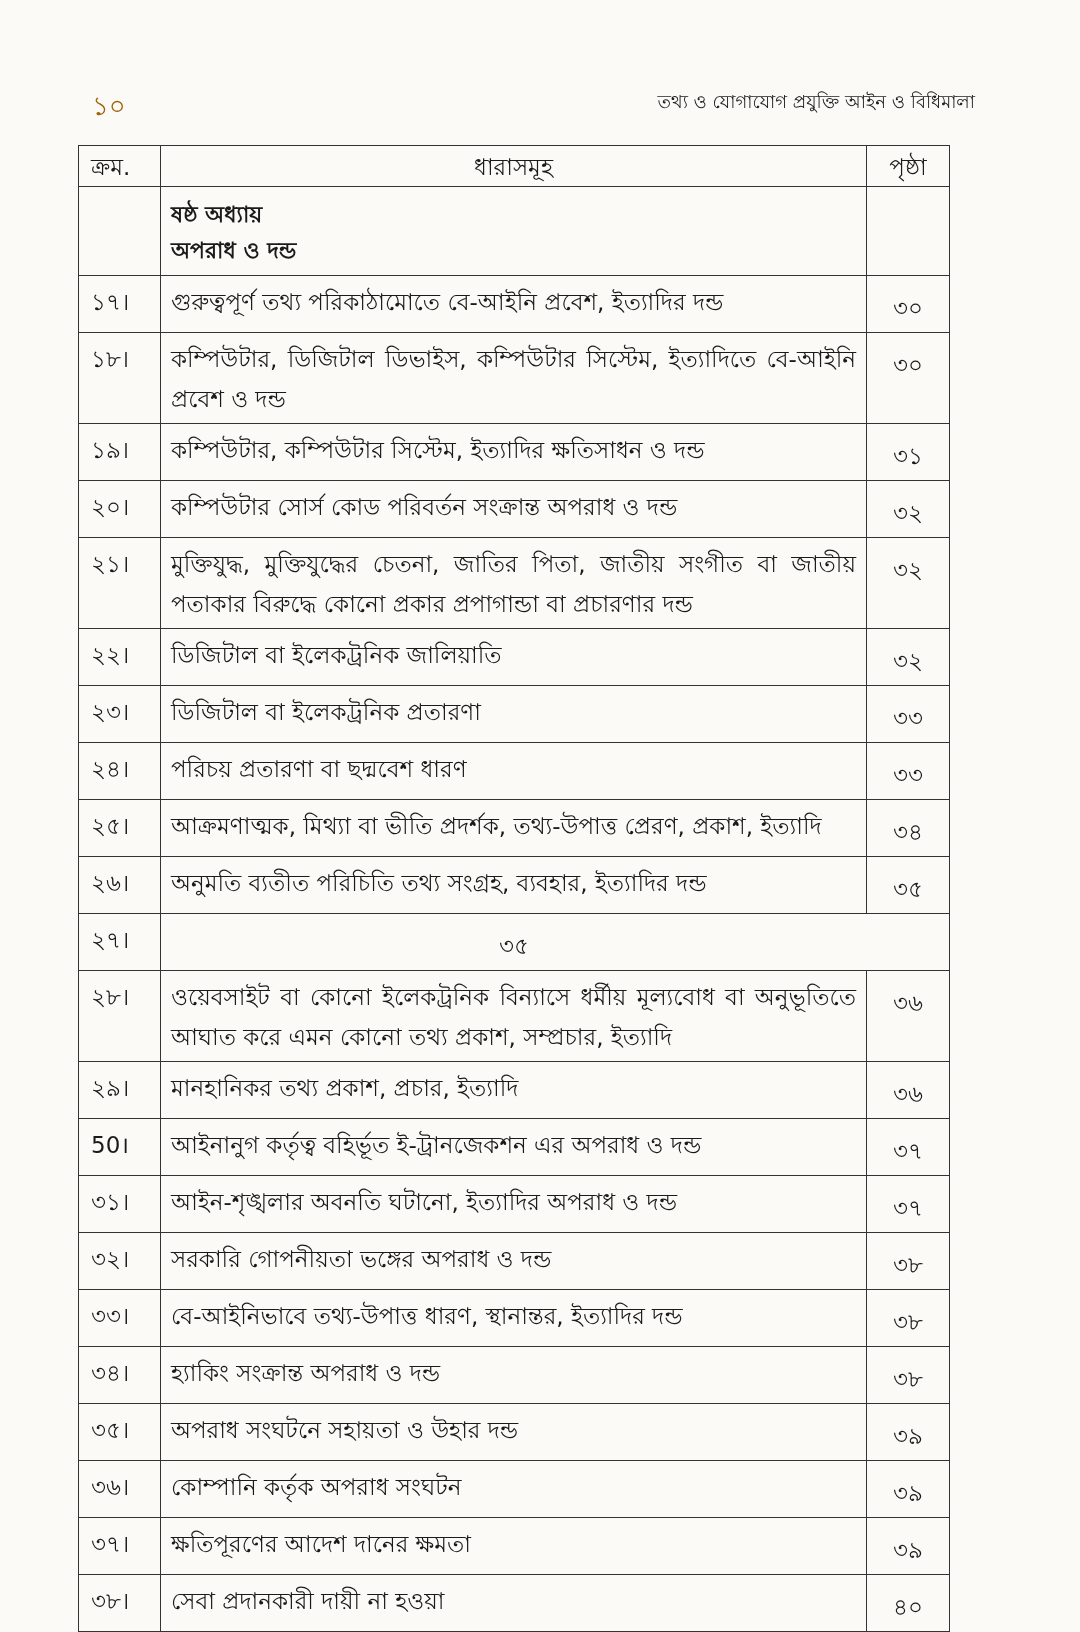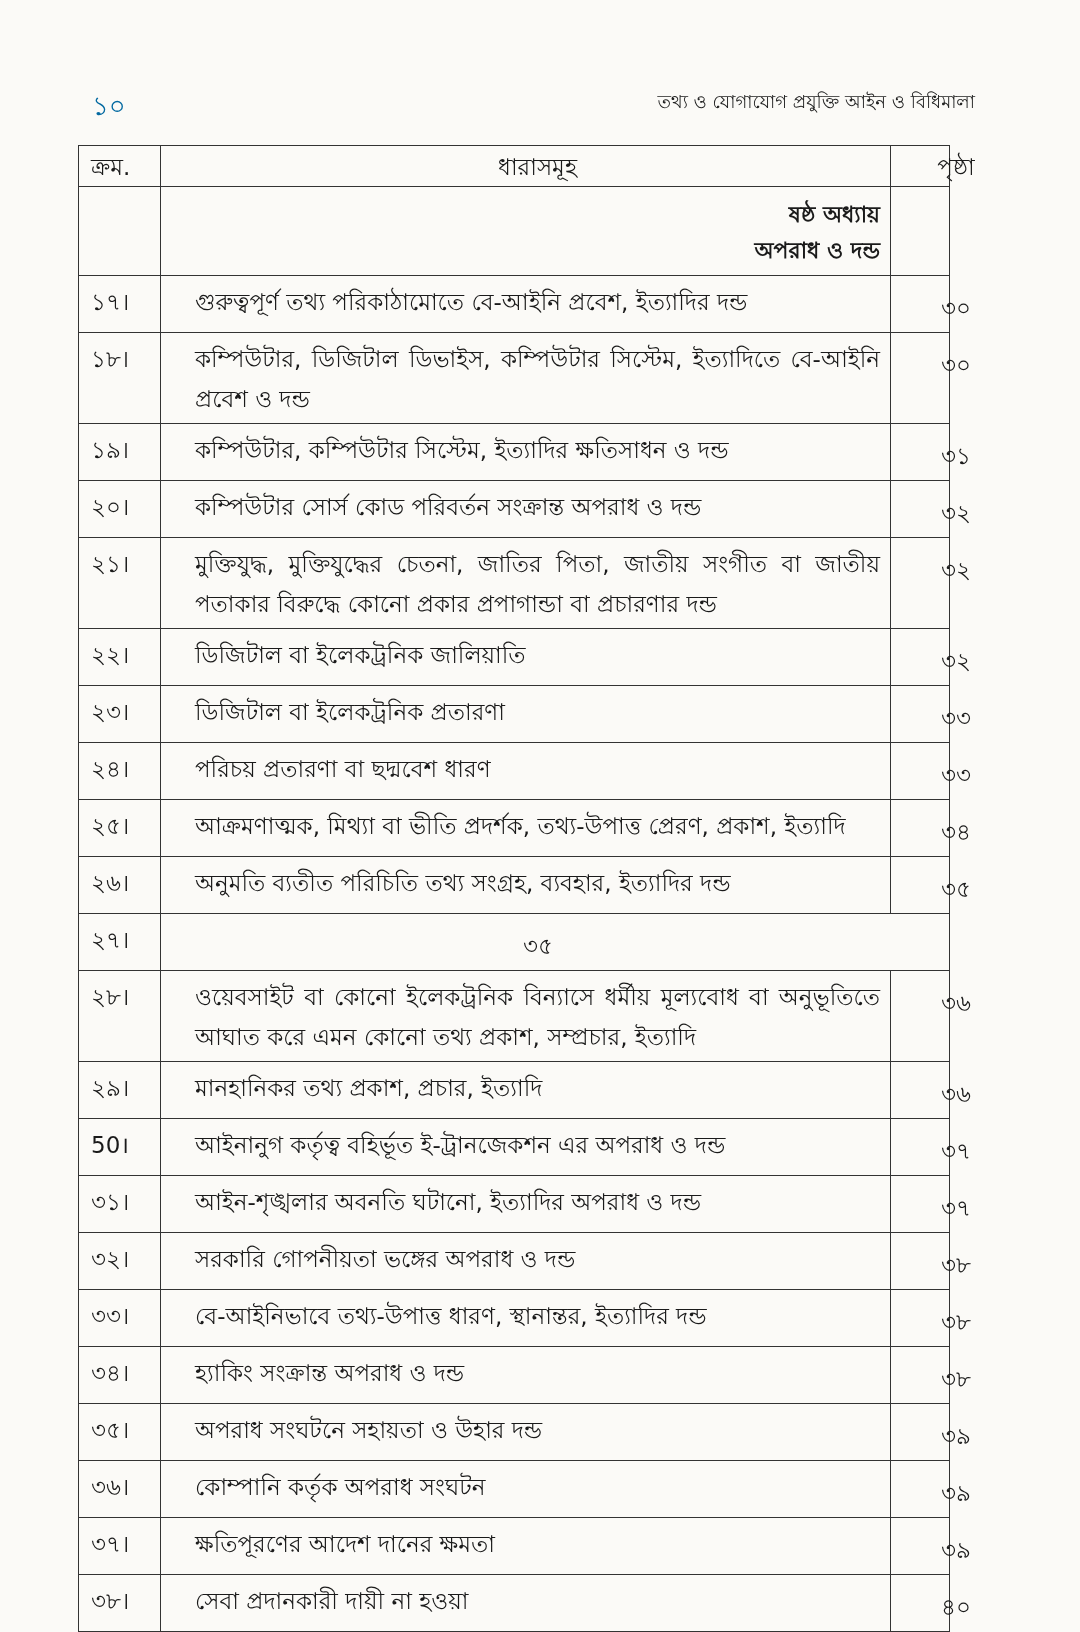--- a/index.html
+++ b/index.html
@@ -6,54 +6,53 @@
   body {
     width: 1080px; height: 1632px;
     background: #fbfaf7;
     position: relative;
     overflow: hidden;
     font-family: "DejaVu Sans", "Liberation Sans", sans-serif;
     color: #1a1a1a;
   }
   .page-number {
     position: absolute; left: 92px; top: 86px;
-    font-size: 26px; color: #0369a1;
+    font-size: 26px; color: #a16207;
   }
   .running-title {
     position: absolute; right: 105px; top: 88px;
     font-size: 18px; color: #222;
   }
   .toc {
     position: absolute; left: 78px; top: 145px;
     width: 870px;
     border: 1.5px solid #333;
     border-collapse: collapse;
   }
   .row {
     display: grid;
     grid-template-columns: 82px 706px 82px;
     border-bottom: 1.5px solid #333;
-    gap: 24px;
   }
   .row:last-child { border-bottom: none; }
   .cell {
     border-right: 1.5px solid #333;
     padding: 6px 10px 4px 10px;
     font-size: 23px;
     line-height: 40px;
   }
   .cell:last-child { border-right: none; }
   .num { padding-left: 12px; }
   .pg { text-align: center; padding-top: 12px; }
   .text.justify { text-align: justify; }
   .header .cell { height: 30px; line-height: 30px; }
   .header .text { text-align: center; }
   .header .pg { padding-top: 6px; }
   .chapter .text {
-    text-align: right; font-weight: bold; font-size: 22px;
+    text-align: left; font-weight: bold; font-size: 22px;
     line-height: 36px; padding-top: 10px; padding-bottom: 6px;
   }
 </style>
 </head>
 <body>
 
 <div class="page-number">১০</div>
 <div class="running-title">তথ্য ও যোগাযোগ প্রযুক্তি আইন ও বিধিমালা</div>
 
 <div class="toc">

